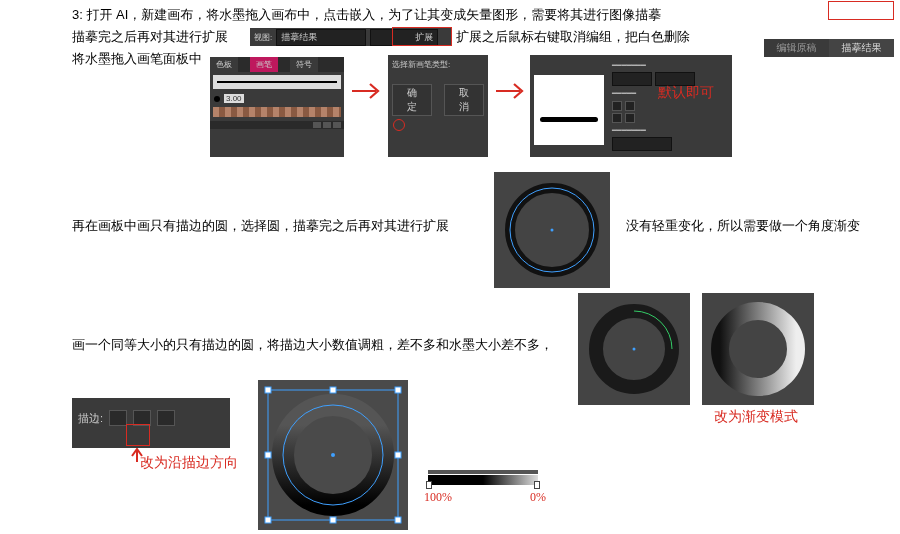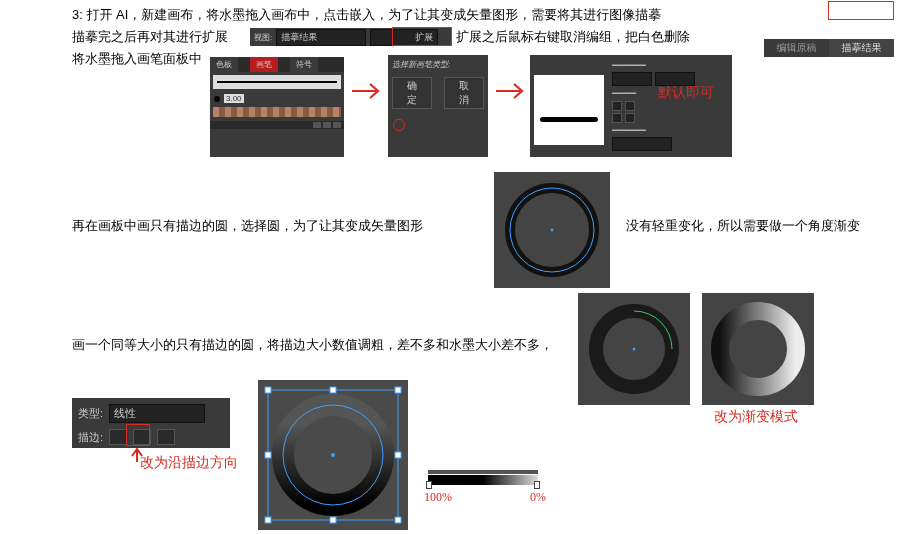--- a/index.html
+++ b/index.html
@@ -46,21 +46,21 @@
 <div class="abs dark-panel" style="left:250px; top:28px; width:202px; height:18px; display:flex; align-items:center; gap:4px; padding:0 4px;">
   <span class="tiny">视图:</span>
   <span class="sel-field" style="width:90px;">描摹结果</span>
   <span class="sel-field" style="width:68px; text-align:right;">扩展</span>
 </div>
 <div class="red-box" style="left:392px; top:27px; width:60px; height:19px;"></div>
 
 <div class="abs dark-panel" style="left:210px; top:57px; width:134px; height:100px;">
   <div style="display:flex; background:#2b2b2b; gap:12px;">
     <span class="tiny" style="padding:2px 6px; background:#3a3a3a;">色板</span>
-    <span class="tiny" style="padding:2px 6px; background:#b91c1c;">画笔</span>
+    <span class="tiny" style="padding:2px 6px; background:#be185d;">画笔</span>
     <span class="tiny" style="padding:2px 6px; background:#3a3a3a;">符号</span>
   </div>
   <div style="height:14px; background:#ddd; margin:3px; position:relative;">
     <div style="position:absolute; top:6px; left:4px; right:4px; height:2px; background:#000;"></div>
   </div>
   <div style="display:flex; align-items:center; gap:4px; padding:2px 4px;">
     <span style="width:6px;height:6px;background:#000;border-radius:50%;"></span>
     <span class="tiny" style="color:#333; background:#ddd; padding:0 2px;">3.00</span>
   </div>
   <div style="height:10px; margin:2px 3px; background:repeating-linear-gradient(90deg,#b5836a 0 6px,#8a5a42 6px 12px);"></div>
@@ -71,21 +71,21 @@
   </div>
 </div>
 
 <div class="arrow abs" style="left:350px; top:80px;">
   <svg width="34" height="22">
       <path d="M2 11 L26 11 M20 4 L28 11 L20 18" stroke="#d82b22" stroke-width="2.2" fill="none"></path>
     </svg>
 </div>
 
 <div class="abs dark-panel" style="left:388px; top:55px; width:100px; height:102px; padding:4px;">
-  <div class="tiny" style="margin-bottom:7px; color:#ccc;font-style:italic;">选择新画笔类型:</div>
+  <div class="tiny" style="margin-bottom:14px; color:#ccc;">选择新画笔类型:</div>
   <div style="display:flex; gap:12px; justify-content:center; margin-top:6px;">
     <span class="btn-dark" style="padding:1px 10px;">确定</span>
     <span class="btn-dark" style="padding:1px 10px;">取消</span>
   </div>
 </div>
 <div class="red-box" style="left:393px; top:119px; width:12px; height:12px; border-radius:50%;"></div>
 
 <div class="arrow abs" style="left:494px; top:80px;">
   <svg width="34" height="22">
       <path d="M2 11 L26 11 M20 4 L28 11 L20 18" stroke="#d82b22" stroke-width="2.2" fill="none"></path>
@@ -110,21 +110,21 @@
     <div style="display:flex; gap:3px; margin-top:2px;">
         <span style="width:10px;height:10px;background:#222;border:1px solid #555;"></span>
         <span style="width:10px;height:10px;background:#222;border:1px solid #555;"></span>
       </div>
     <div class="tiny" style="color:#bbb; margin-top:3px;">━━━━━━━</div>
     <div class="sel-field" style="width:60px; margin-top:2px;">&nbsp;</div>
   </div>
 </div>
 <span class="abs red-hand" style="left:658px; top:84px;">默认即可</span>
 
-<div class="abs txt" style="left:72px; top:217px;">再在画板中画只有描边的圆，选择圆，为了让其变成矢量图形</div>
+<div class="abs txt" style="left:72px; top:217px;">再在画板中画只有描边的圆，选择圆，描摹完之后再对其进行扩展</div>
 
 <div class="ring-box" style="left:494px; top:172px; width:116px; height:116px;">
   <svg width="116" height="116">
     <circle cx="58" cy="58" r="42" fill="none" stroke="#111" stroke-width="10"></circle>
     <circle cx="58" cy="58" r="42" fill="none" stroke="#3fa0ff" stroke-width="1"></circle>
     <circle cx="58" cy="58" r="1.5" fill="#3fa0ff"></circle>
   </svg>
 </div>
 <div class="abs txt" style="left:626px; top:217px;">没有轻重变化，所以需要做一个角度渐变</div>
 
@@ -145,24 +145,20 @@
           <stop offset="0" stop-color="#111"></stop>
           <stop offset="1" stop-color="#eee"></stop>
         </linearGradient>
       </defs>
     <circle cx="56" cy="56" r="38" fill="none" stroke="url(#g1)" stroke-width="18"></circle>
   </svg>
 </div>
 <span class="abs red-hand" style="left:714px; top:408px;">改为渐变模式</span>
 
 <div class="abs dark-panel" style="left:72px; top:398px; width:158px; height:50px; padding:6px;">
-  <div style="display:flex; align-items:center; gap:6px;">
-    <span class="tiny" style="color:#ccc; font-size:11px;">类型:</span>
-    <span class="sel-field" style="width:96px; font-size:11px;">线性</span>
-  </div>
   <div style="display:flex; align-items:center; gap:6px; margin-top:6px;">
     <span class="tiny" style="color:#ccc; font-size:11px;">描边:</span>
     <span style="width:18px;height:16px;background:#2a2a2a;border:1px solid #555;"></span>
     <span style="width:18px;height:16px;background:#2a2a2a;border:1px solid #555;"></span>
     <span style="width:18px;height:16px;background:#2a2a2a;border:1px solid #555;"></span>
   </div>
 </div>
 <div class="red-box" style="left:126px; top:424px; width:24px; height:22px;"></div>
 <div class="abs" style="left:130px; top:448px;">
   <svg width="14" height="16">

